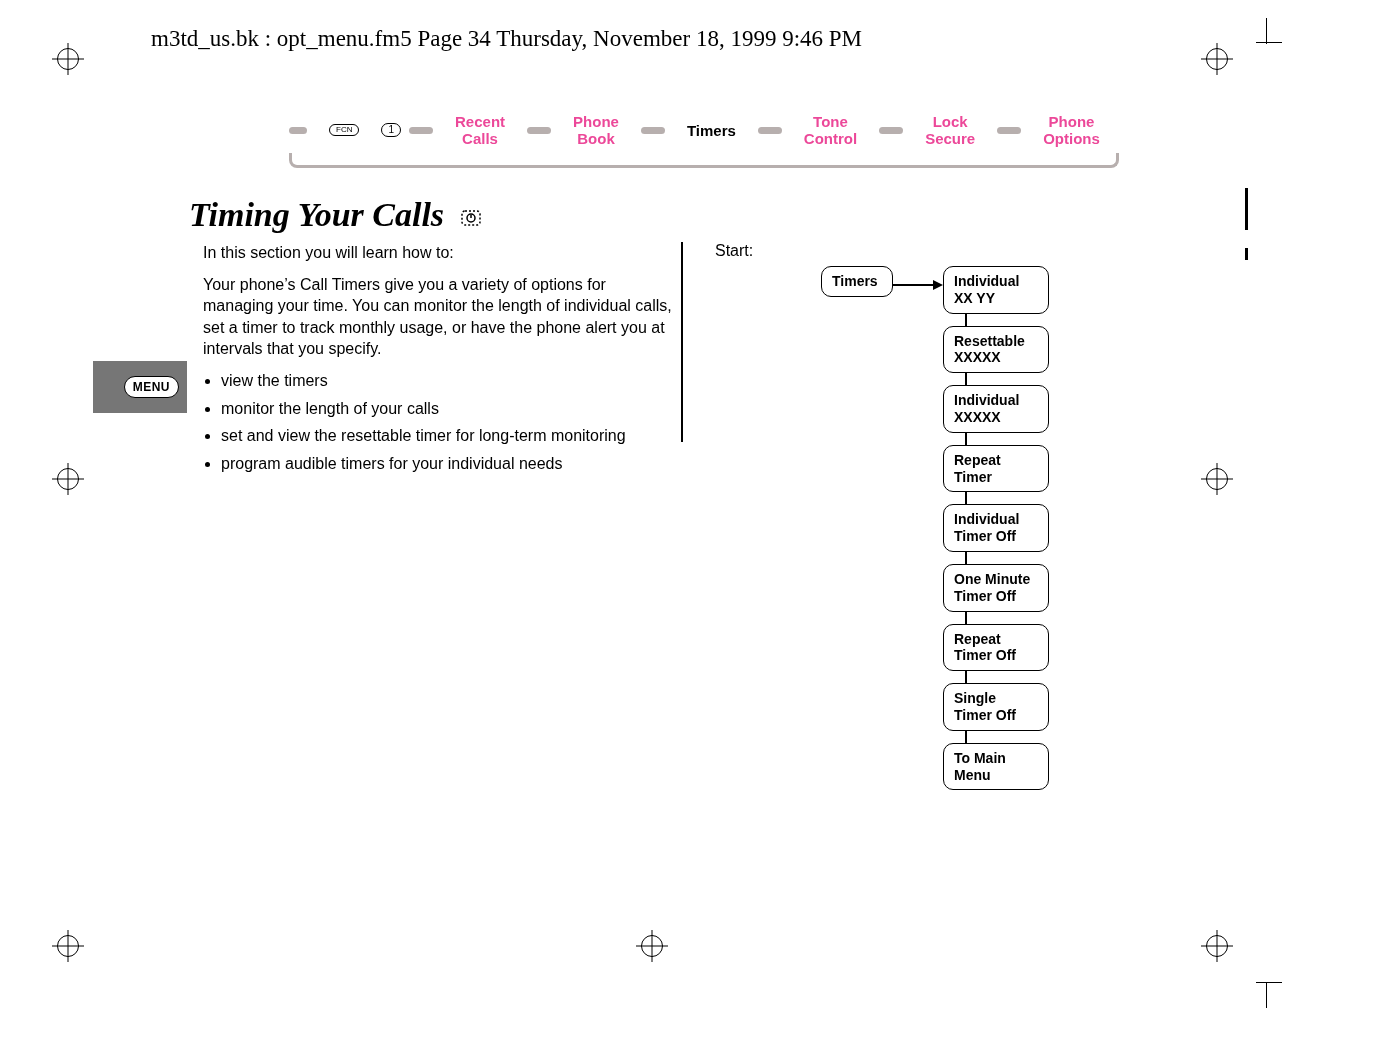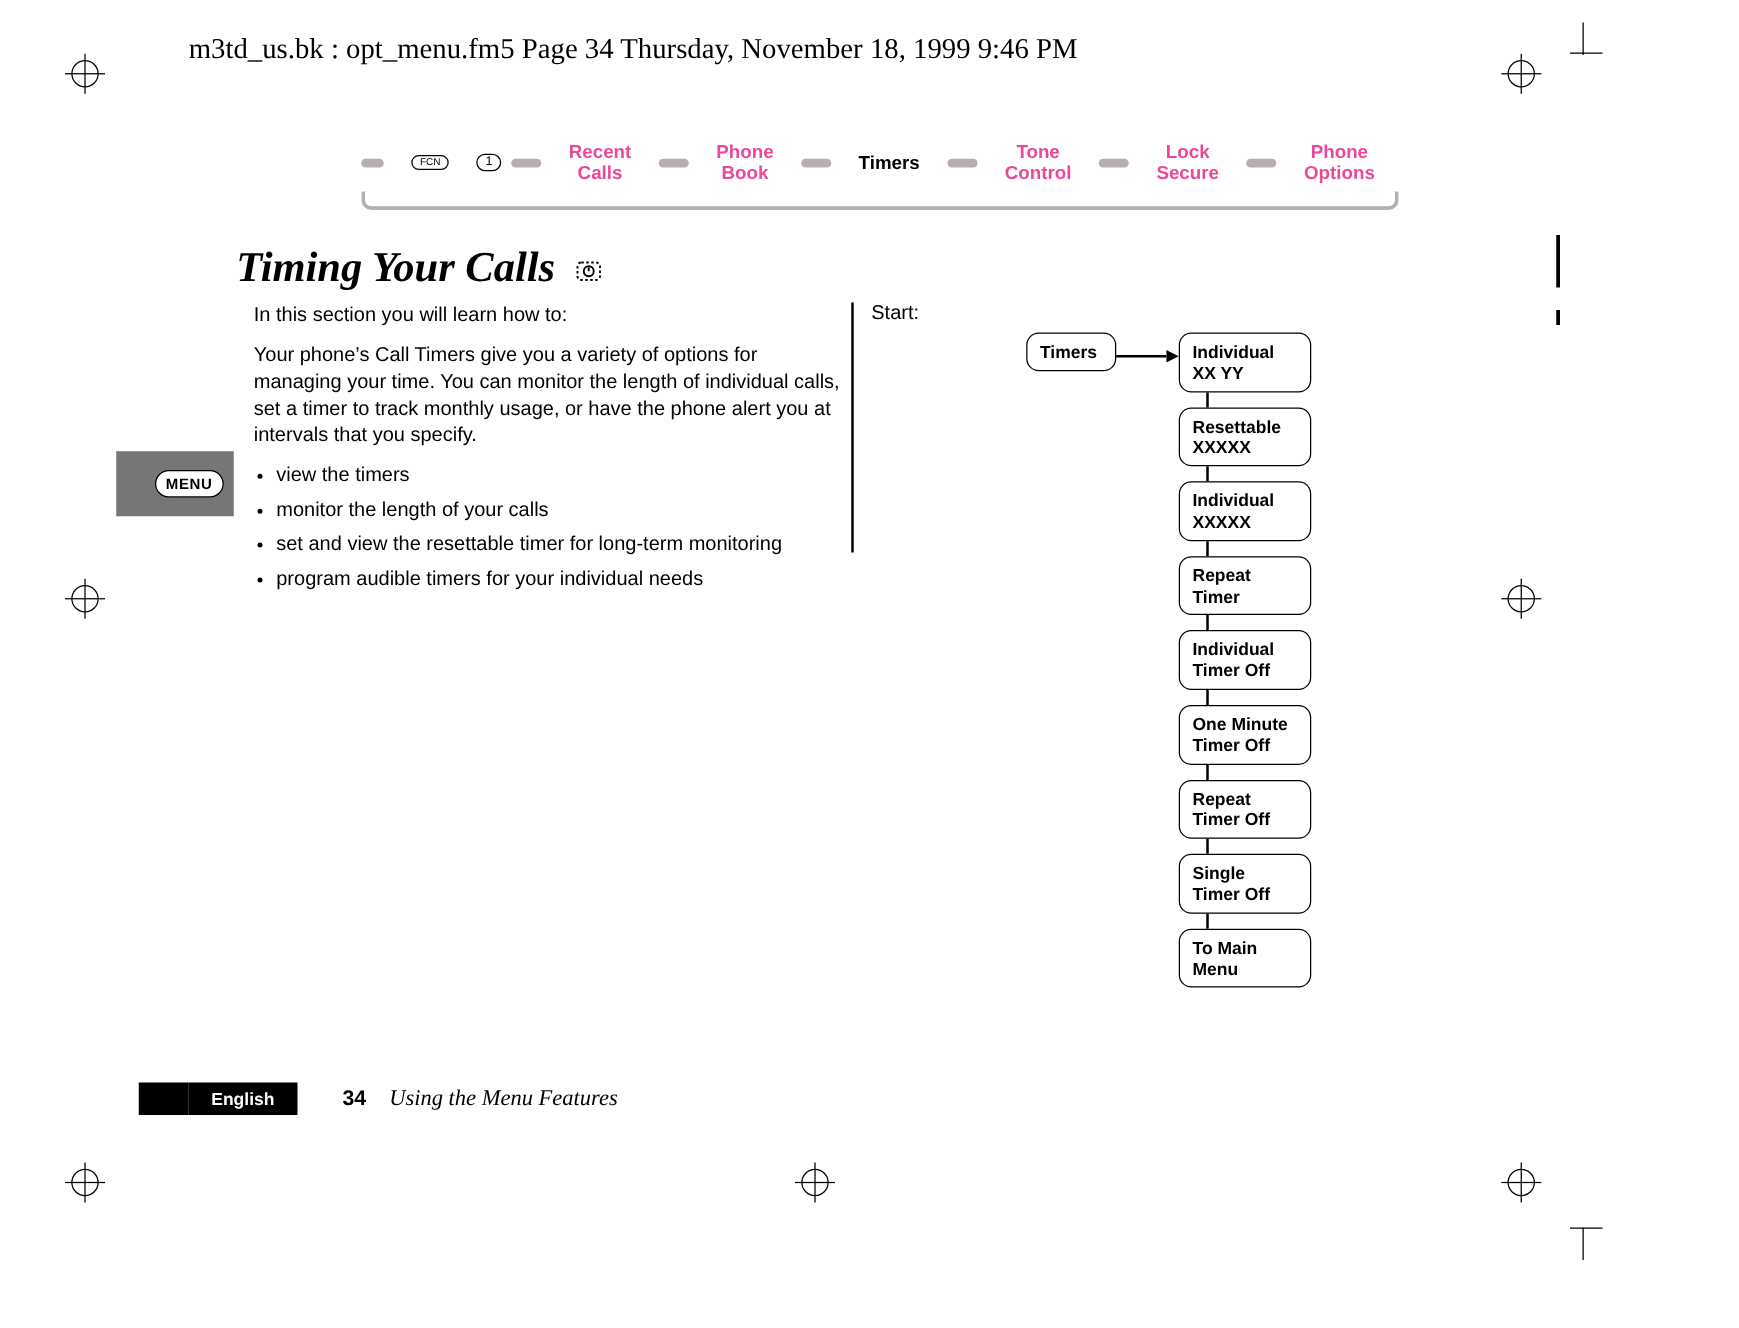--- a/index.html
+++ b/index.html
@@ -42,21 +42,21 @@
   .fcn{font-size:8px}
   
   .h1{position:absolute;left:168px;top:196px;font-family:"Times New Roman",serif;font-style:italic;font-weight:700;font-size:34px}
   .h1-icon{display:inline-block;vertical-align:middle;margin-left:6px}
   
   .bodytext{position:absolute;left:182px;top:242px;width:470px;font-size:16px;line-height:1.35}
   .bodytext p{margin:0 0 10px}
   .bodytext ul{margin:4px 0 0 0;padding-left:18px}
   .bodytext li{margin-bottom:6px}
   .col-divider{position:absolute;left:660px;top:242px;width:2px;height:200px;background:#000}
-  .start-label{position:absolute;left:676px;top:242px;font-size:16px}
+  .start-label{position:absolute;left:694px;top:242px;font-size:16px}
   
   .sidetab{position:absolute;left:72px;top:361px;width:94px;height:52px;background:#767676;display:flex;align-items:center;justify-content:flex-end;padding-right:8px;box-sizing:border-box}
   .sidetab .pill{border:1.5px solid #000;background:#fff;border-radius:14px;padding:3px 8px;font-size:12px;font-weight:700;letter-spacing:0.5px}
   
   .flow{position:absolute;left:800px;top:266px;width:260px}
   .flow .root{position:absolute;left:0;top:0}
   .node{border:1.5px solid #000;border-radius:10px;padding:6px 10px;font-size:14px;font-weight:700;line-height:1.2;background:#fff;width:94px;box-sizing:border-box}
   .node.root{width:72px;font-size:14px}
   .flow-col{position:absolute;left:122px;top:0;display:flex;flex-direction:column;gap:12px}
   .flow-col .node{width:106px}
@@ -187,19 +187,14 @@
       <div class="node"><span>One Minute</span><br><span>Timer Off</span></div>
       <div class="vconn" style="margin-top:-12px;margin-bottom:-12px"></div>
       <div class="node"><span>Repeat</span><br><span>Timer Off</span></div>
       <div class="vconn" style="margin-top:-12px;margin-bottom:-12px"></div>
       <div class="node"><span>Single</span><br><span>Timer Off</span></div>
       <div class="vconn" style="margin-top:-12px;margin-bottom:-12px"></div>
       <div class="node"><span>To Main</span><br><span>Menu</span></div>
     </div>
   </div>
 
-  <div class="footer">
-    <span class="lang-pre"></span><span class="lang-pill">English</span>
-    <span class="pagenum">34</span>
-    <span class="chapname">Using the Menu Features</span>
-  </div>
 
 </div>
 
 </body></html>

